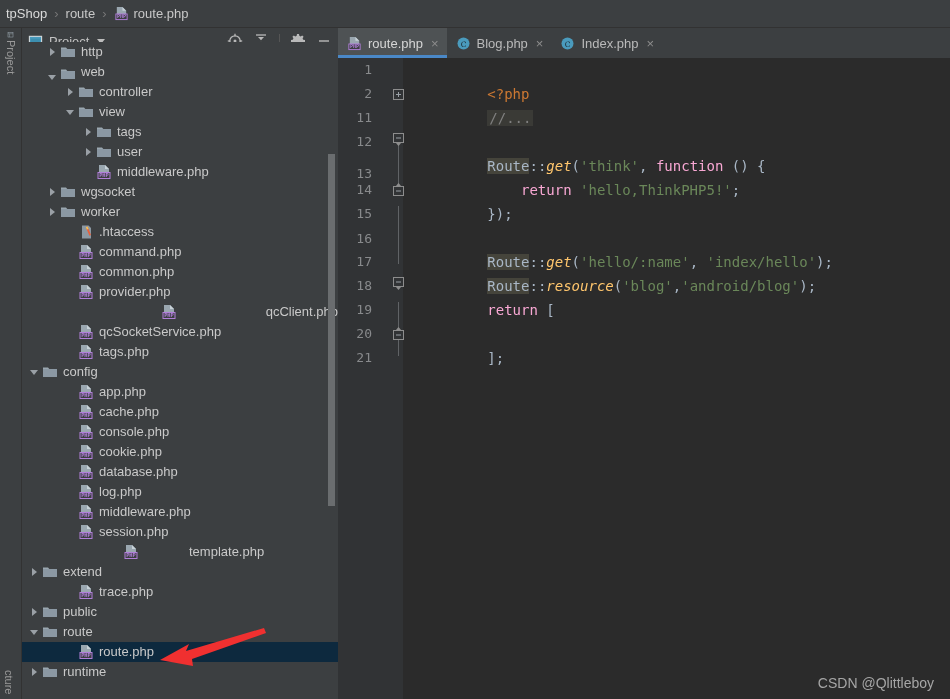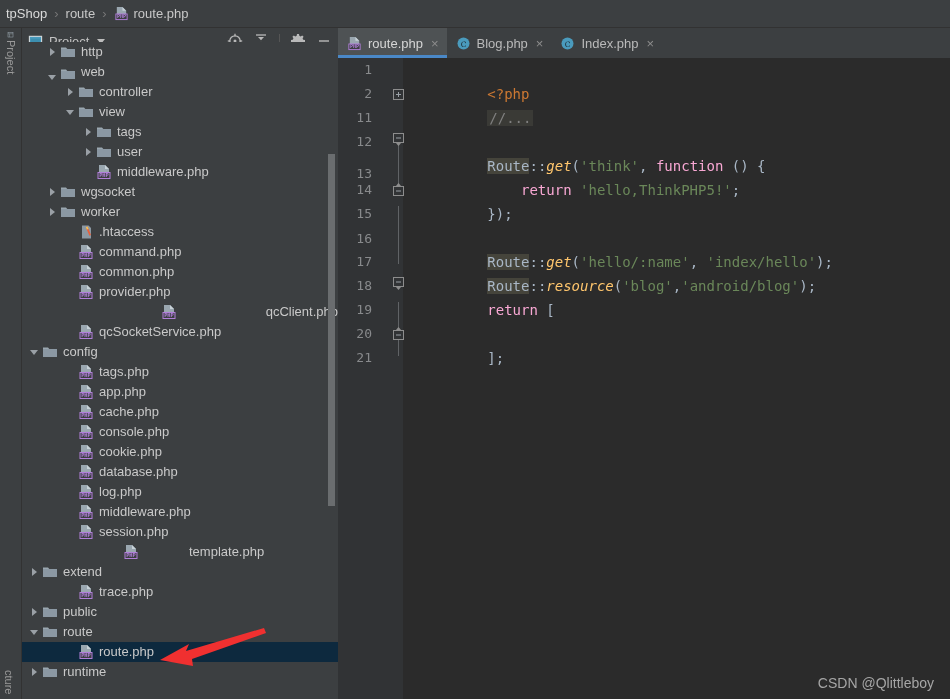--- a/index.html
+++ b/index.html
@@ -408,41 +408,41 @@
           <span style="display: inline-flex; align-items: center;">
             <svg class="ficon" viewBox="0 0 16 16">
               <path d="M3 1h6l4 4v4H3z" fill="#9aa7b0"></path>
               <path d="M9 1l4 4H9z" fill="#c8d2d8"></path>
               <rect x="2" y="8.5" width="12" height="6" fill="#3c3f41" stroke="#b07fd8" stroke-width="1"></rect>
               <text x="8" y="13.3" font-size="5.4" fill="#b07fd8" text-anchor="middle" font-family="DejaVu Sans Mono, monospace" font-weight="bold">PHP</text>
             </svg>
           </span>
           <span class="lbl">qcSocketService.php</span>
         </div>
+        <div class="row" style="padding-left: 44px;">
+          <span class="arrow none"></span>
+          <span style="display: inline-flex; align-items: center;">
+            <svg class="ficon" viewBox="0 0 16 16">
+              <path d="M3 1h6l4 4v4H3z" fill="#9aa7b0"></path>
+              <path d="M9 1l4 4H9z" fill="#c8d2d8"></path>
+              <rect x="2" y="8.5" width="12" height="6" fill="#3c3f41" stroke="#b07fd8" stroke-width="1"></rect>
+              <text x="8" y="13.3" font-size="5.4" fill="#b07fd8" text-anchor="middle" font-family="DejaVu Sans Mono, monospace" font-weight="bold">PHP</text>
+            </svg>
+          </span>
+          <span class="lbl">tags.php</span>
+        </div>
         <div class="row" style="padding-left: 8px;">
           <span class="arrow open"></span>
           <span style="display: inline-flex; align-items: center;">
             <svg class="ficon" viewBox="0 0 16 16">
               <path d="M1 3.5h5l1.3 1.6H15V13H1z" fill="#9aa7b0"></path>
               <path d="M1 5.1h14V13H1z" fill="#8b98a3"></path>
             </svg>
           </span>
           <span class="lbl">config</span>
-        </div>
-        <div class="row" style="padding-left: 44px;">
-          <span class="arrow none"></span>
-          <span style="display: inline-flex; align-items: center;">
-            <svg class="ficon" viewBox="0 0 16 16">
-              <path d="M3 1h6l4 4v4H3z" fill="#9aa7b0"></path>
-              <path d="M9 1l4 4H9z" fill="#c8d2d8"></path>
-              <rect x="2" y="8.5" width="12" height="6" fill="#3c3f41" stroke="#b07fd8" stroke-width="1"></rect>
-              <text x="8" y="13.3" font-size="5.4" fill="#b07fd8" text-anchor="middle" font-family="DejaVu Sans Mono, monospace" font-weight="bold">PHP</text>
-            </svg>
-          </span>
-          <span class="lbl">tags.php</span>
         </div>
         <div class="row" style="padding-left: 44px;">
           <span class="arrow none"></span>
           <span style="display: inline-flex; align-items: center;">
             <svg class="ficon" viewBox="0 0 16 16">
               <path d="M3 1h6l4 4v4H3z" fill="#9aa7b0"></path>
               <path d="M9 1l4 4H9z" fill="#c8d2d8"></path>
               <rect x="2" y="8.5" width="12" height="6" fill="#3c3f41" stroke="#b07fd8" stroke-width="1"></rect>
               <text x="8" y="13.3" font-size="5.4" fill="#b07fd8" text-anchor="middle" font-family="DejaVu Sans Mono, monospace" font-weight="bold">PHP</text>
             </svg>

